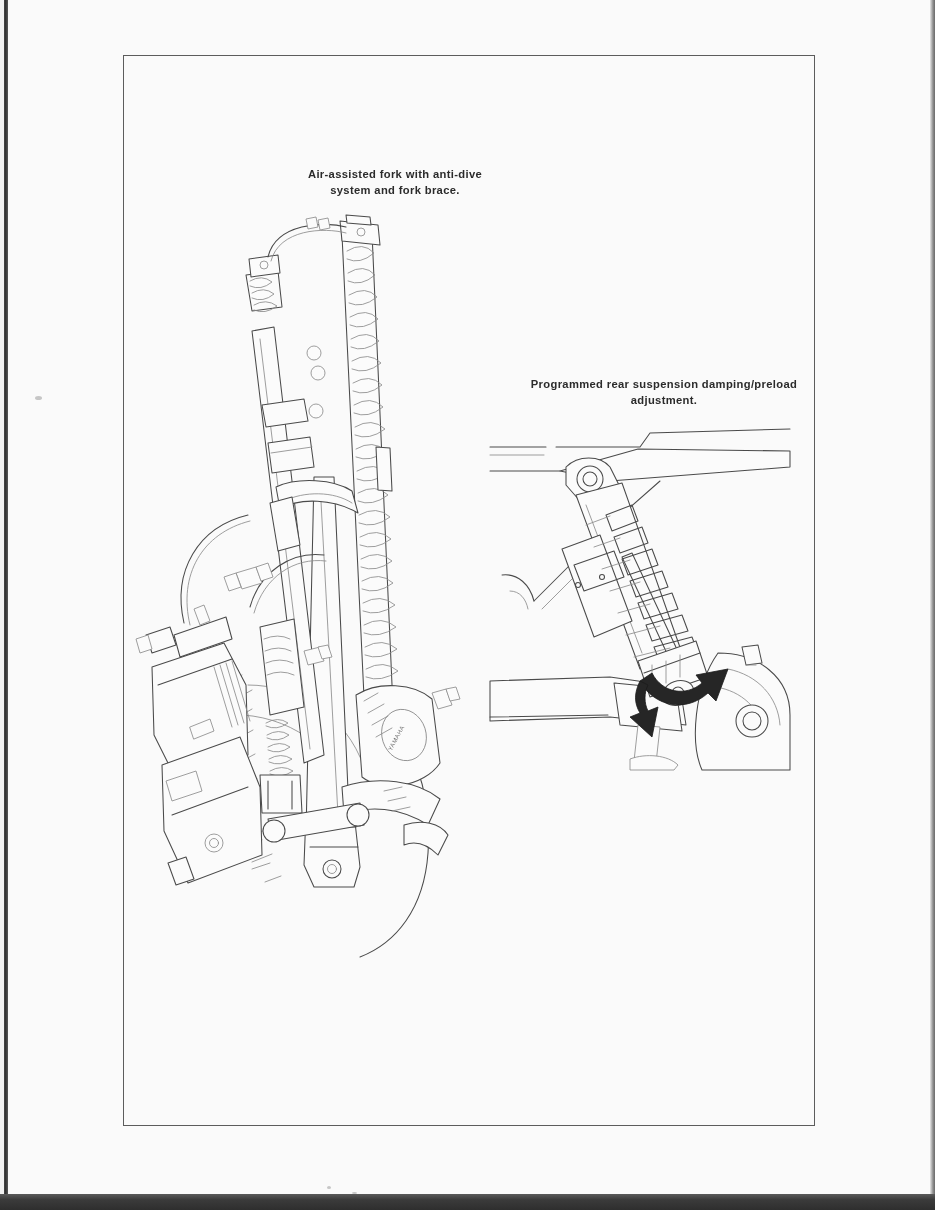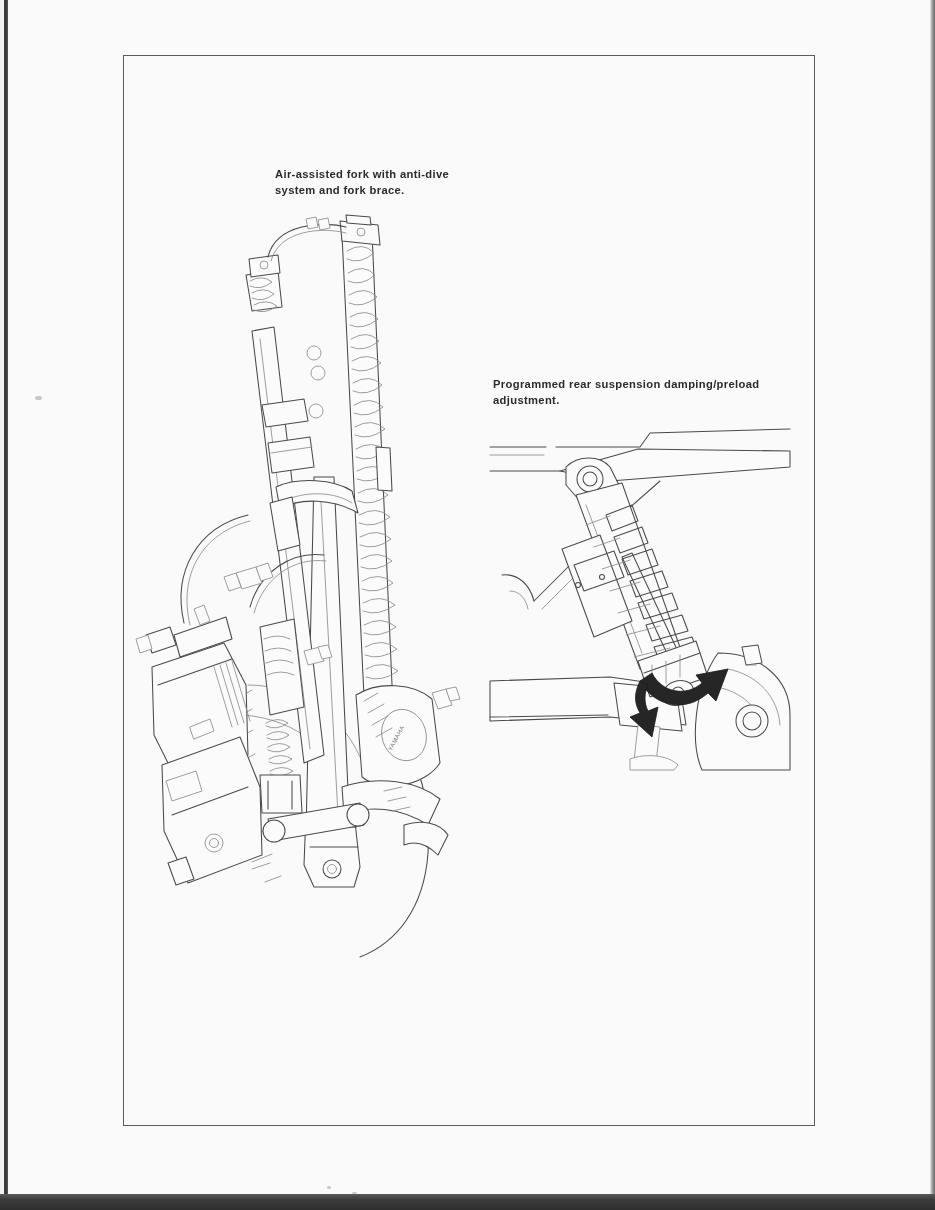--- a/index.html
+++ b/index.html
@@ -43,23 +43,24 @@
   }
   
   .caption{
     position:absolute;
     font-size:11.2px;
     font-weight:bold;
     line-height:1.45;
     color:#2b2b2b;
     letter-spacing:.35px;
     white-space:pre-line;
+    text-align:center;
   }
   #caption-fork{left:275px;top:166px;width:240px;}
-  #caption-rear{left:493px;top:376px;width:300px;}
+  #caption-rear{left:514px;top:376px;width:300px;}
   
   .figure{position:absolute;}
   #figure-front-fork{left:128px;top:215px;width:330px;height:720px;}
   #figure-rear-shock{left:490px;top:425px;width:300px;height:345px;}
   svg{display:block;overflow:visible;}
   .ln{fill:none;stroke:#4a4a4a;stroke-width:1.05;stroke-linecap:round;stroke-linejoin:round;}
   .ln-l{fill:none;stroke:#8d8d8d;stroke-width:.85;stroke-linecap:round;stroke-linejoin:round;}
   .fillw{fill:#fbfbfb;stroke:#4a4a4a;stroke-width:1.05;stroke-linejoin:round;}
   .fillw-l{fill:#fbfbfb;stroke:#8d8d8d;stroke-width:.85;stroke-linejoin:round;}
   .arrow{fill:#262626;stroke:#1a1a1a;stroke-width:.8;stroke-linejoin:round;}

